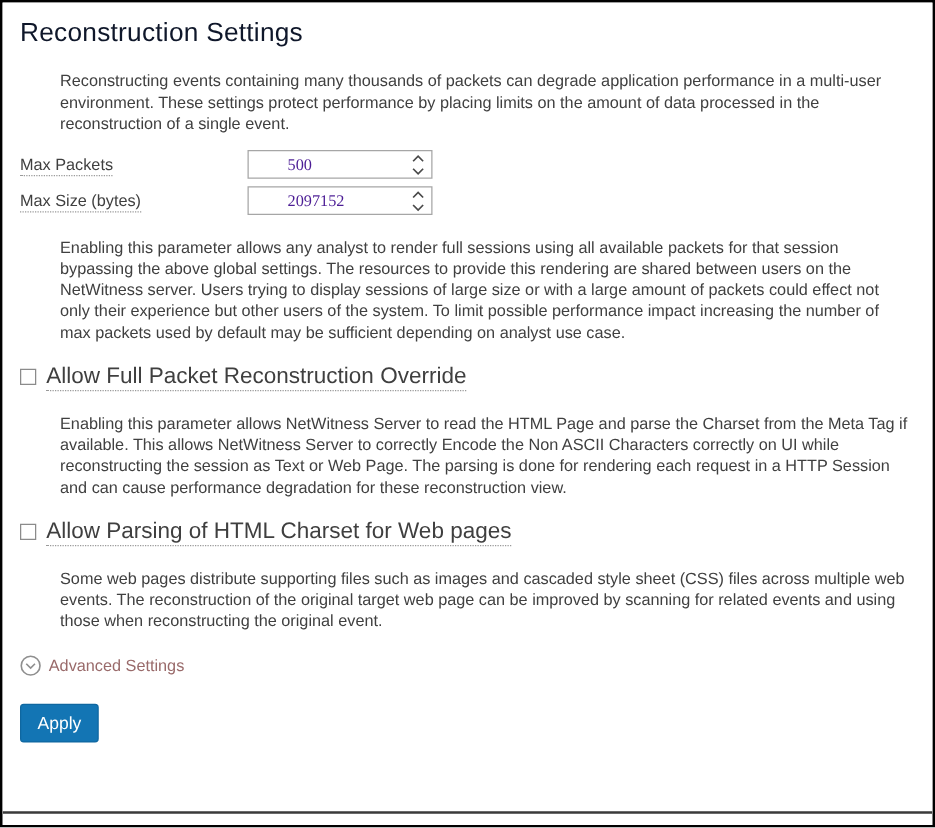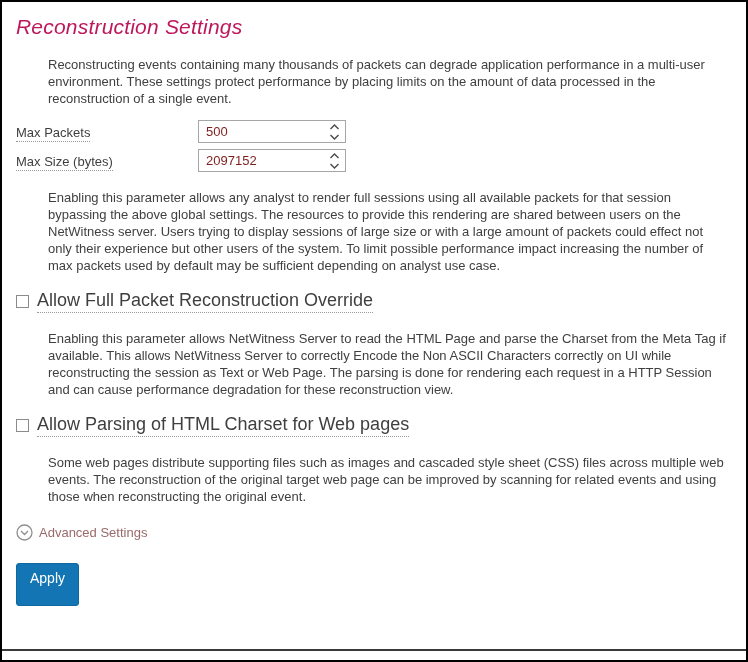--- a/index.html
+++ b/index.html
@@ -15,43 +15,42 @@
     overflow: hidden;
   }
   .panel {
     width: 100%; height: 649px;
     border-bottom: 2px solid #3a3a3a;
     background: #fff;
     padding: 13px 20px 0 14px;
     overflow: hidden;
   }
   h1.sec-title {
-    font-size: 21px; font-weight: 400; color: #be185d;
+    font-size: 21px; font-weight: 400; color: #0f172a;
     letter-spacing: .2px;
-    font-style: italic;
   }
   p.desc {
     font-size: 13px; color: #404040; line-height: 17px;
     margin-top: 17px; max-width: 706px; margin-left: 32px;
   }
   .fields { margin-top: 13px; }
   .field-row { display: flex; align-items: center; height: 23px; margin-bottom: 6px; }
   .field-label-wrap { width: 182px; flex: none; }
   .hint-label {
     font-size: 13px; color: #3f3f3f;
     border-bottom: 1px dotted #9a9a9a; padding-bottom: 1px;
   }
   .num-input {
     position: relative; width: 148px; height: 23px;
     border: 1px solid #a6a6a6; background: #fff;
   }
   .num-input input {
     width: 100%; height: 100%; border: none; outline: none;
-    font-family: Liberation Sans, sans-serif;
-    font-size: 13px; color: #7f1d1d; padding: 0 24px 0 7px; background: transparent;
+    font-family: Liberation Serif, serif;
+    font-size: 13px; color: #4c1d95; padding: 0 24px 0 7px; background: transparent; margin-left: 24px;
   }
   .spinner {
     position: absolute; right: 5px; top: 50%; transform: translateY(-50%);
     width: 11px; height: 17px; display: flex; flex-direction: column;
     justify-content: space-between; cursor: pointer;
   }
   .check-row { display: flex; align-items: center; margin-top: 16px; }
   .checkbox {
     position: relative; width: 13px; height: 13px; flex: none;
     border: 1px solid #8b8b8b; background: #fff; margin-right: 8px; cursor: pointer;
@@ -65,21 +64,21 @@
     display: flex; align-items: center; margin-top: 19px; cursor: pointer; width: max-content; justify-content: space-between;
   }
   .advanced .adv-icon { margin-right: 6px; display: flex; }
   .advanced-label { font-size: 13px; color: #996a6a; }
   .apply-btn {
     margin-top: 22px;
     display: inline-block;
     background: #1375b4; color: #fff;
     border: 1px solid #0f67a0; border-radius: 3px;
     font-family: "Liberation Sans", sans-serif;
-    font-size: 14px; padding: 6px 13px 19px 13px; cursor: pointer;
+    font-size: 14px; padding: 6px 13px 7px 13px; cursor: pointer;
   }
 </style>
 </head>
 <body>
 
 <div class="frame">
   <div class="panel">
 
     <h1 class="sec-title">Reconstruction Settings</h1>
 

